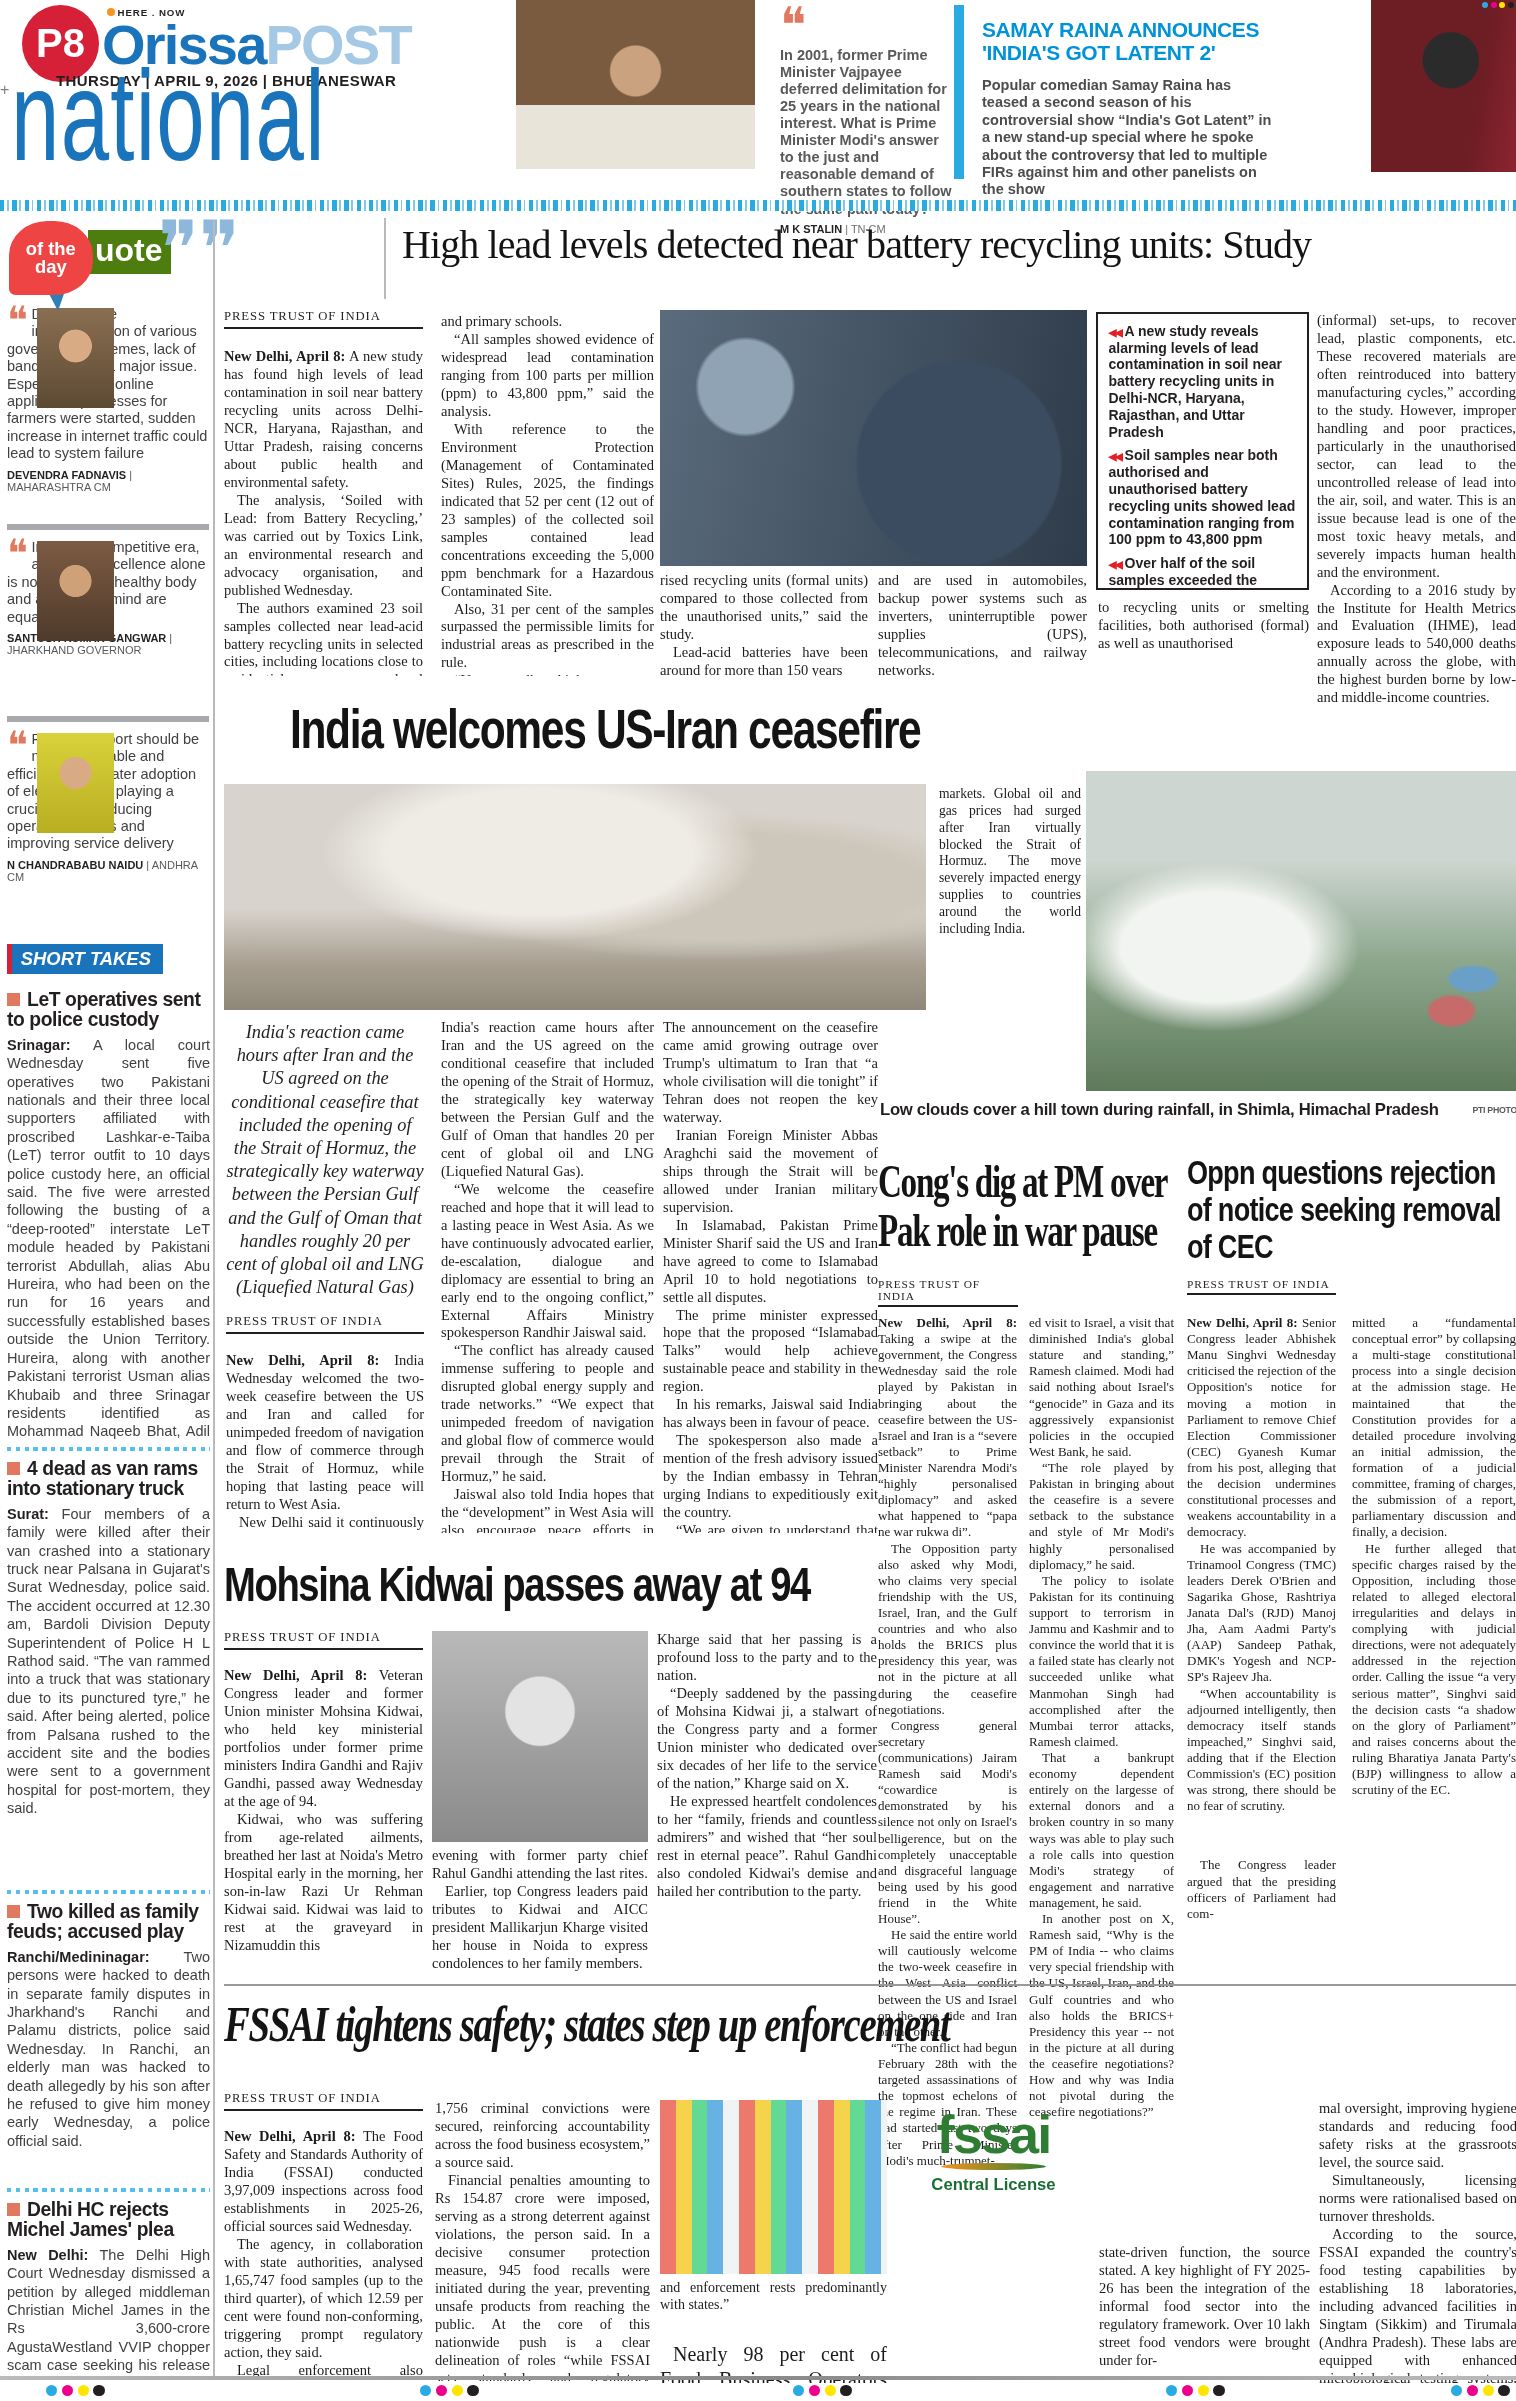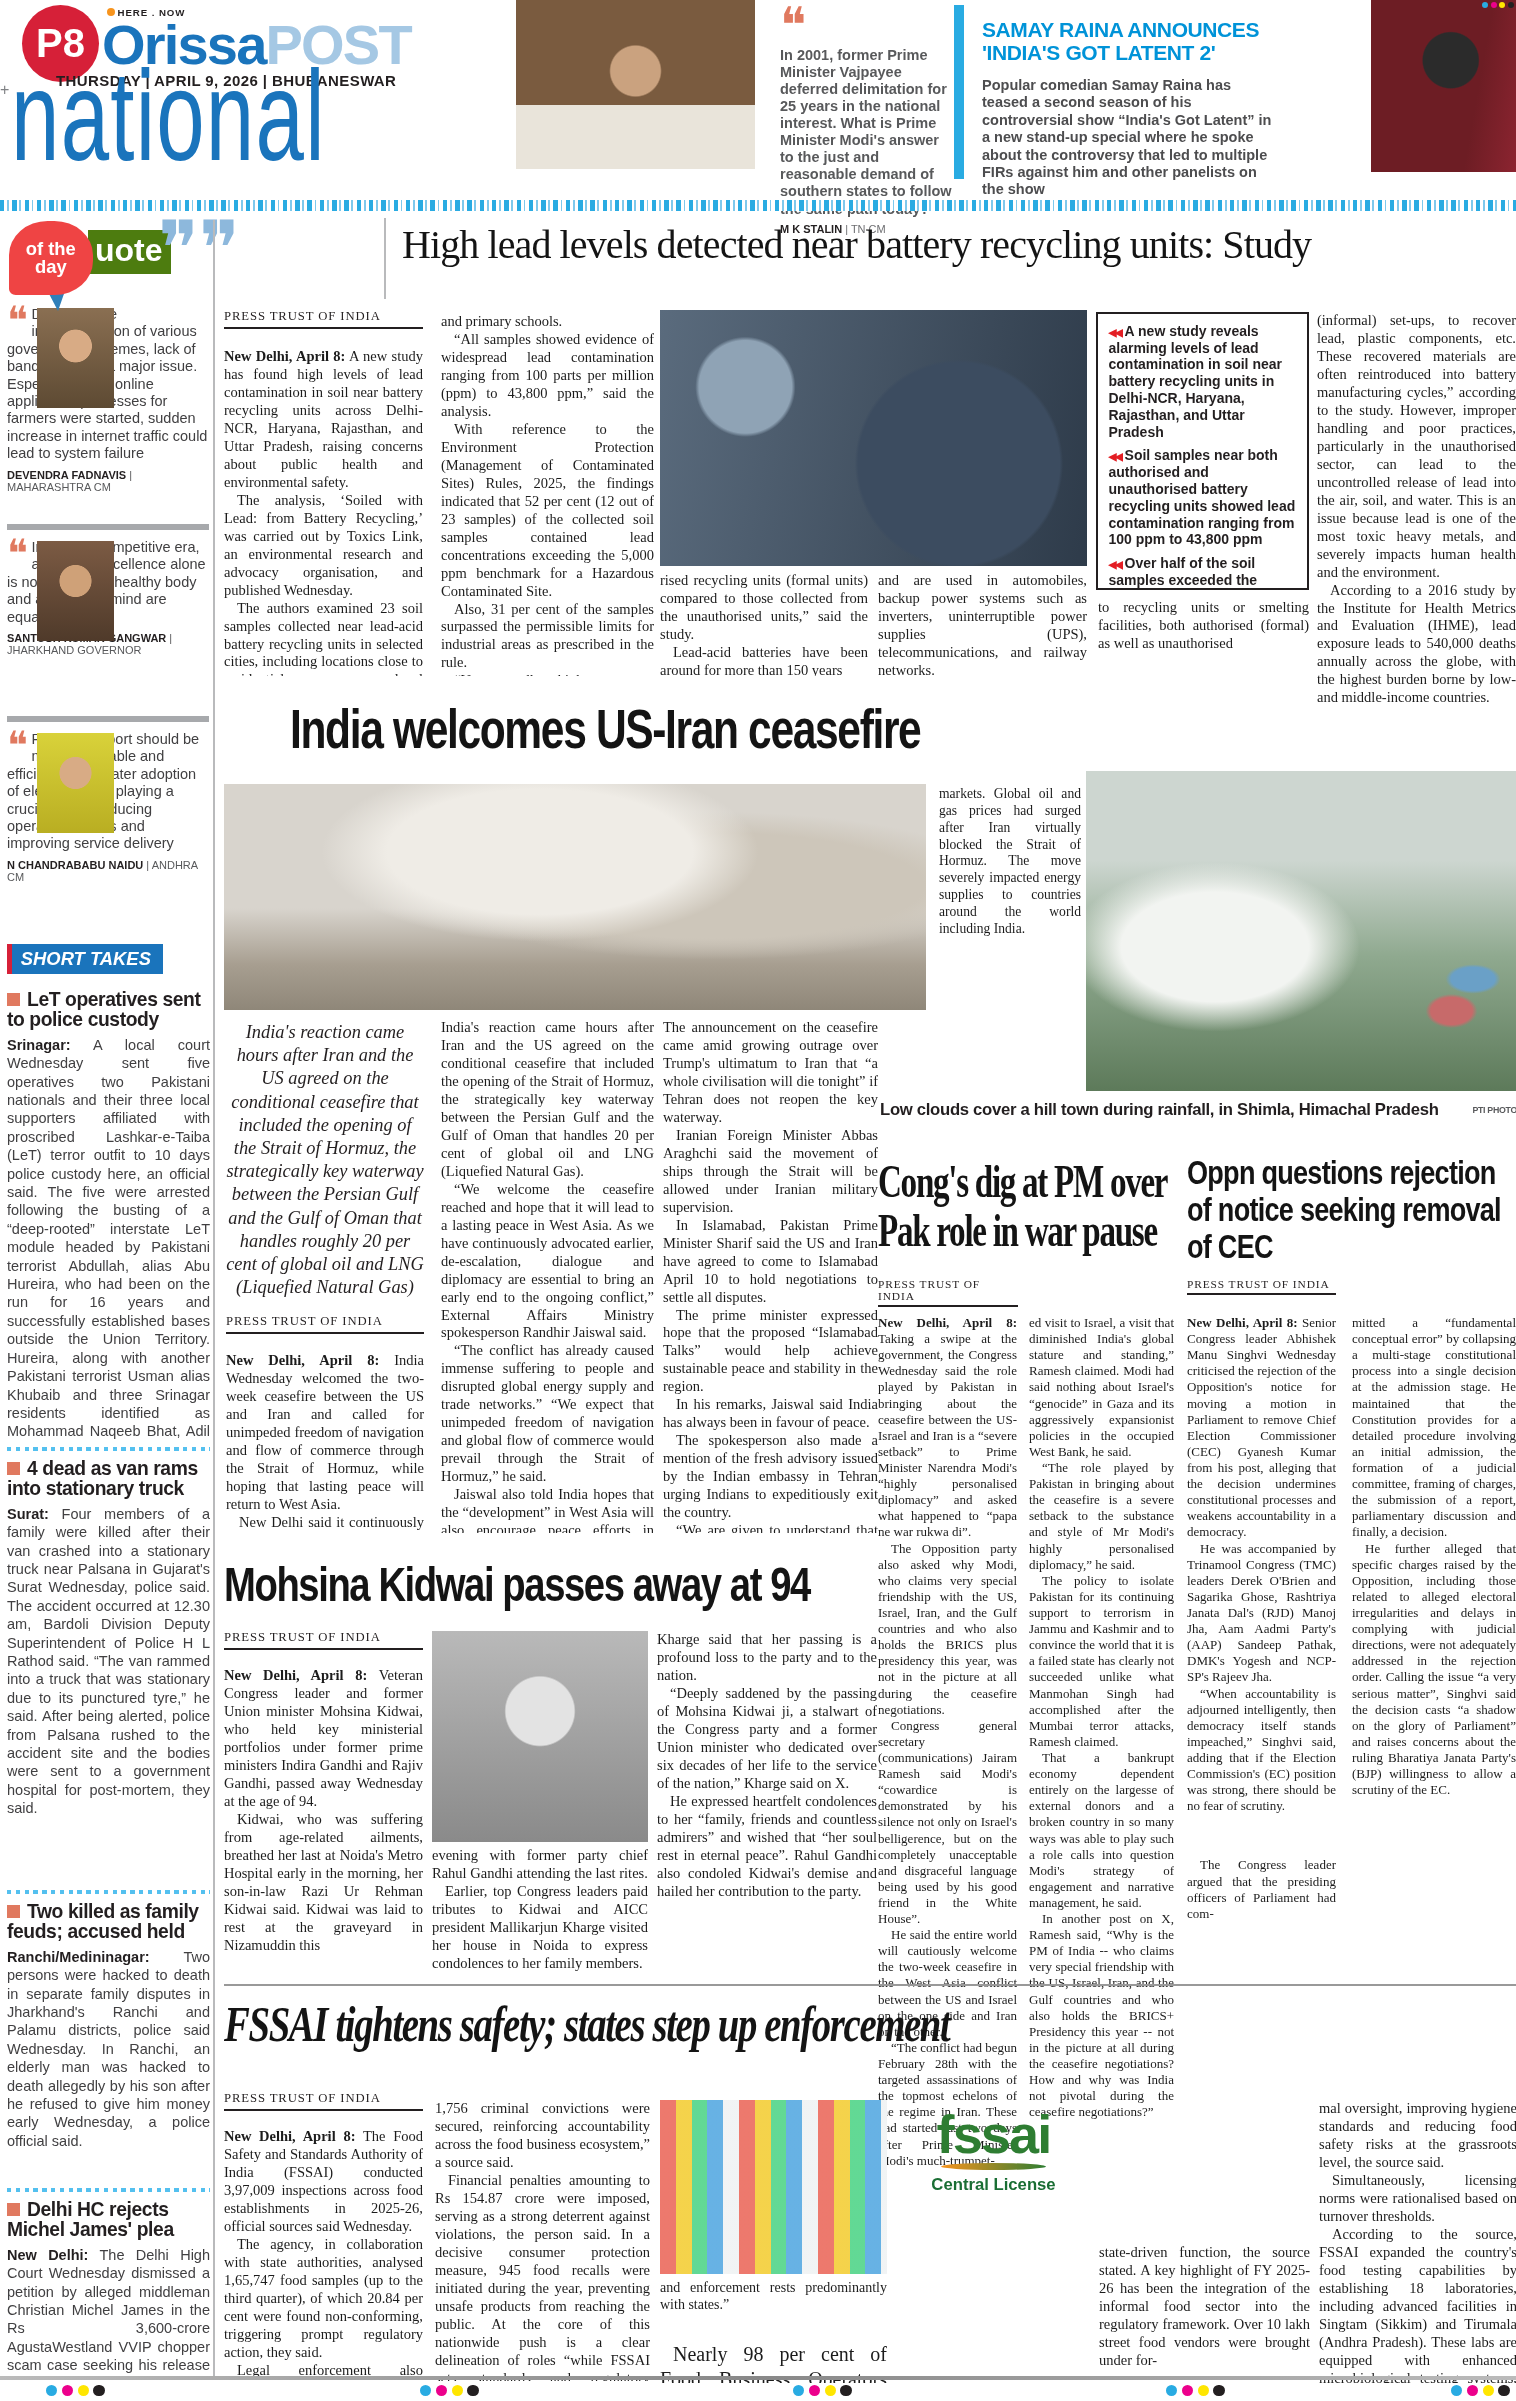--- a/index.html
+++ b/index.html
@@ -180,21 +180,21 @@
     <h3><span class="sq"></span><span>LeT operatives sent to police custody</span></h3>
     <div class="t"><span class="dl2">Srinagar:</span> <span>A local court Wednesday sent five operatives two Pakistani nationals and their three local supporters affiliated with proscribed Lashkar-e-Taiba (LeT) terror outfit to 10 days police custody here, an official said. The five were arrested following the busting of a “deep-rooted” interstate LeT module headed by Pakistani terrorist Abdullah, alias Abu Hureira, who had been on the run for 16 years and successfully established bases outside the Union Territory.  Hureira, along with another Pakistani terrorist Usman alias Khubaib and three Srinagar residents identified as Mohammad Naqeeb Bhat, Adil Rashid Bhat, and Ghulam Mohammad Mir alias Mama, was arrested Tuesday.</span></div>
   </div>
   <div class="dotsep" style="top:1447px;"></div>
   <div class="st-item" style="top:1459px;height:426px;overflow:hidden;">
     <h3><span class="sq"></span><span>4 dead as van rams into stationary truck</span></h3>
     <div class="t"><span class="dl2">Surat:</span> <span>Four members of a family were killed after their van crashed into a stationary truck near Palsana in Gujarat's Surat Wednesday, police said. The accident occurred at 12.30 am, Bardoli Division Deputy Superintendent of Police H L Rathod said. “The van rammed into a truck that was stationary due to its punctured tyre,” he said. After being alerted, police from Palsana rushed to the accident site and the bodies were sent to a government hospital for post-mortem, they said.</span></div>
   </div>
   <div class="dotsep" style="top:1890px;"></div>
   <div class="st-item" style="top:1902px;height:281px;overflow:hidden;">
-    <h3><span class="sq"></span><span>Two killed as family feuds; accused held</span></h3>
+    <h3><span class="sq"></span><span>Two killed as family feuds; accused play</span></h3>
     <div class="t"><span class="dl2">Ranchi/Medininagar:</span> <span>Two persons were hacked to death in separate family disputes in Jharkhand's Ranchi and Palamu districts, police said Wednesday. In Ranchi, an elderly man was hacked to death allegedly by his son after he refused to give him money early Wednesday, a police official said.</span></div>
   </div>
   <div class="dotsep" style="top:2188px;"></div>
   <div class="st-item" style="top:2200px;height:176px;overflow:hidden;">
     <h3><span class="sq"></span><span>Delhi HC rejects Michel James' plea</span></h3>
     <div class="t"><span class="dl2">New Delhi:</span> <span>The Delhi High Court Wednesday dismissed a petition by alleged middleman Christian Michel James in the Rs 3,600-crore AgustaWestland VVIP chopper scam case seeking his release from jail. A bench of Justices Navin Chawla and Ravinder Dudeja said there was no merit in the petition by the British national, who was extradited from Dubai in December 2018. A detailed copy of the verdict is awaited.</span></div>
   </div>
 
   <div class="mainrule"></div>
 
@@ -315,21 +315,21 @@
     <p>Kharge said that her passing is a profound loss to the party and to the nation.</p>
     <p>“Deeply saddened by the passing of Mohsina Kidwai ji, a stalwart of the Congress party and a former Union minister who dedicated over six decades of her life to the service of the nation,” Kharge said on X.</p>
     <p>He expressed heartfelt condolences to her “family, friends and countless admirers” and wished that “her soul rest in eternal peace”. Rahul Gandhi also condoled Kidwai's demise and hailed her contribution to the party.</p>
   </div>
 
   <div class="fdiv"></div>
   <div class="h-serif" style="left:224px;top:1995px;font-size:51px;font-style:italic;font-weight:bold;letter-spacing:-1.8px;transform:scaleX(.76);transform-origin:left top;white-space:nowrap;">FSSAI tightens safety; states step up enforcement</div>
   <div class="byline" style="left:224px;top:2091px;width:199px;">PRESS TRUST OF INDIA</div>
   <div class="col" style="left:224px;top:2128px;width:199px;height:253px;">
     <p><span class="dl">New Delhi, April 8:</span> <span>The Food Safety and Standards Authority of India (FSSAI) conducted 3,97,009 inspections across food establishments in 2025-26, official sources said Wednesday.</span></p>
-    <p>The agency, in collaboration with state authorities, analysed 1,65,747 food samples (up to the third quarter), of which 20.84 per cent were found non-conforming, triggering prompt regulatory action, they said.</p>
+    <p>The agency, in collaboration with state authorities, analysed 1,65,747 food samples (up to the third quarter), of which 12.59 per cent were found non-conforming, triggering prompt regulatory action, they said.</p>
     <p>Legal enforcement also gathered momentum.</p>
 
   </div>
   <div class="col" style="left:435px;top:2100px;width:215px;height:281px;">
     <p>1,756 criminal convictions were secured, reinforcing accountability across the food business ecosystem,” a source said.</p>
     <p>Financial penalties amounting to Rs 154.87 crore were imposed, serving as a strong deterrent against violations, the person said. In a decisive consumer protection measure, 945 food recalls were initiated during the year, preventing unsafe products from reaching the public. At the core of this nationwide push is a clear delineation of roles “while FSSAI sets standards and regulatory principles, the on-ground responsibility for licensing, inspections,</p>
   </div>
   <div class="ph p-grocery" style="left:660px;top:2100px;width:227px;height:174px;"></div>
   <div class="col" style="left:660px;top:2279px;width:227px;height:104px;">
     <p style="font-size:14px;">and enforcement rests predominantly with states.”</p>

